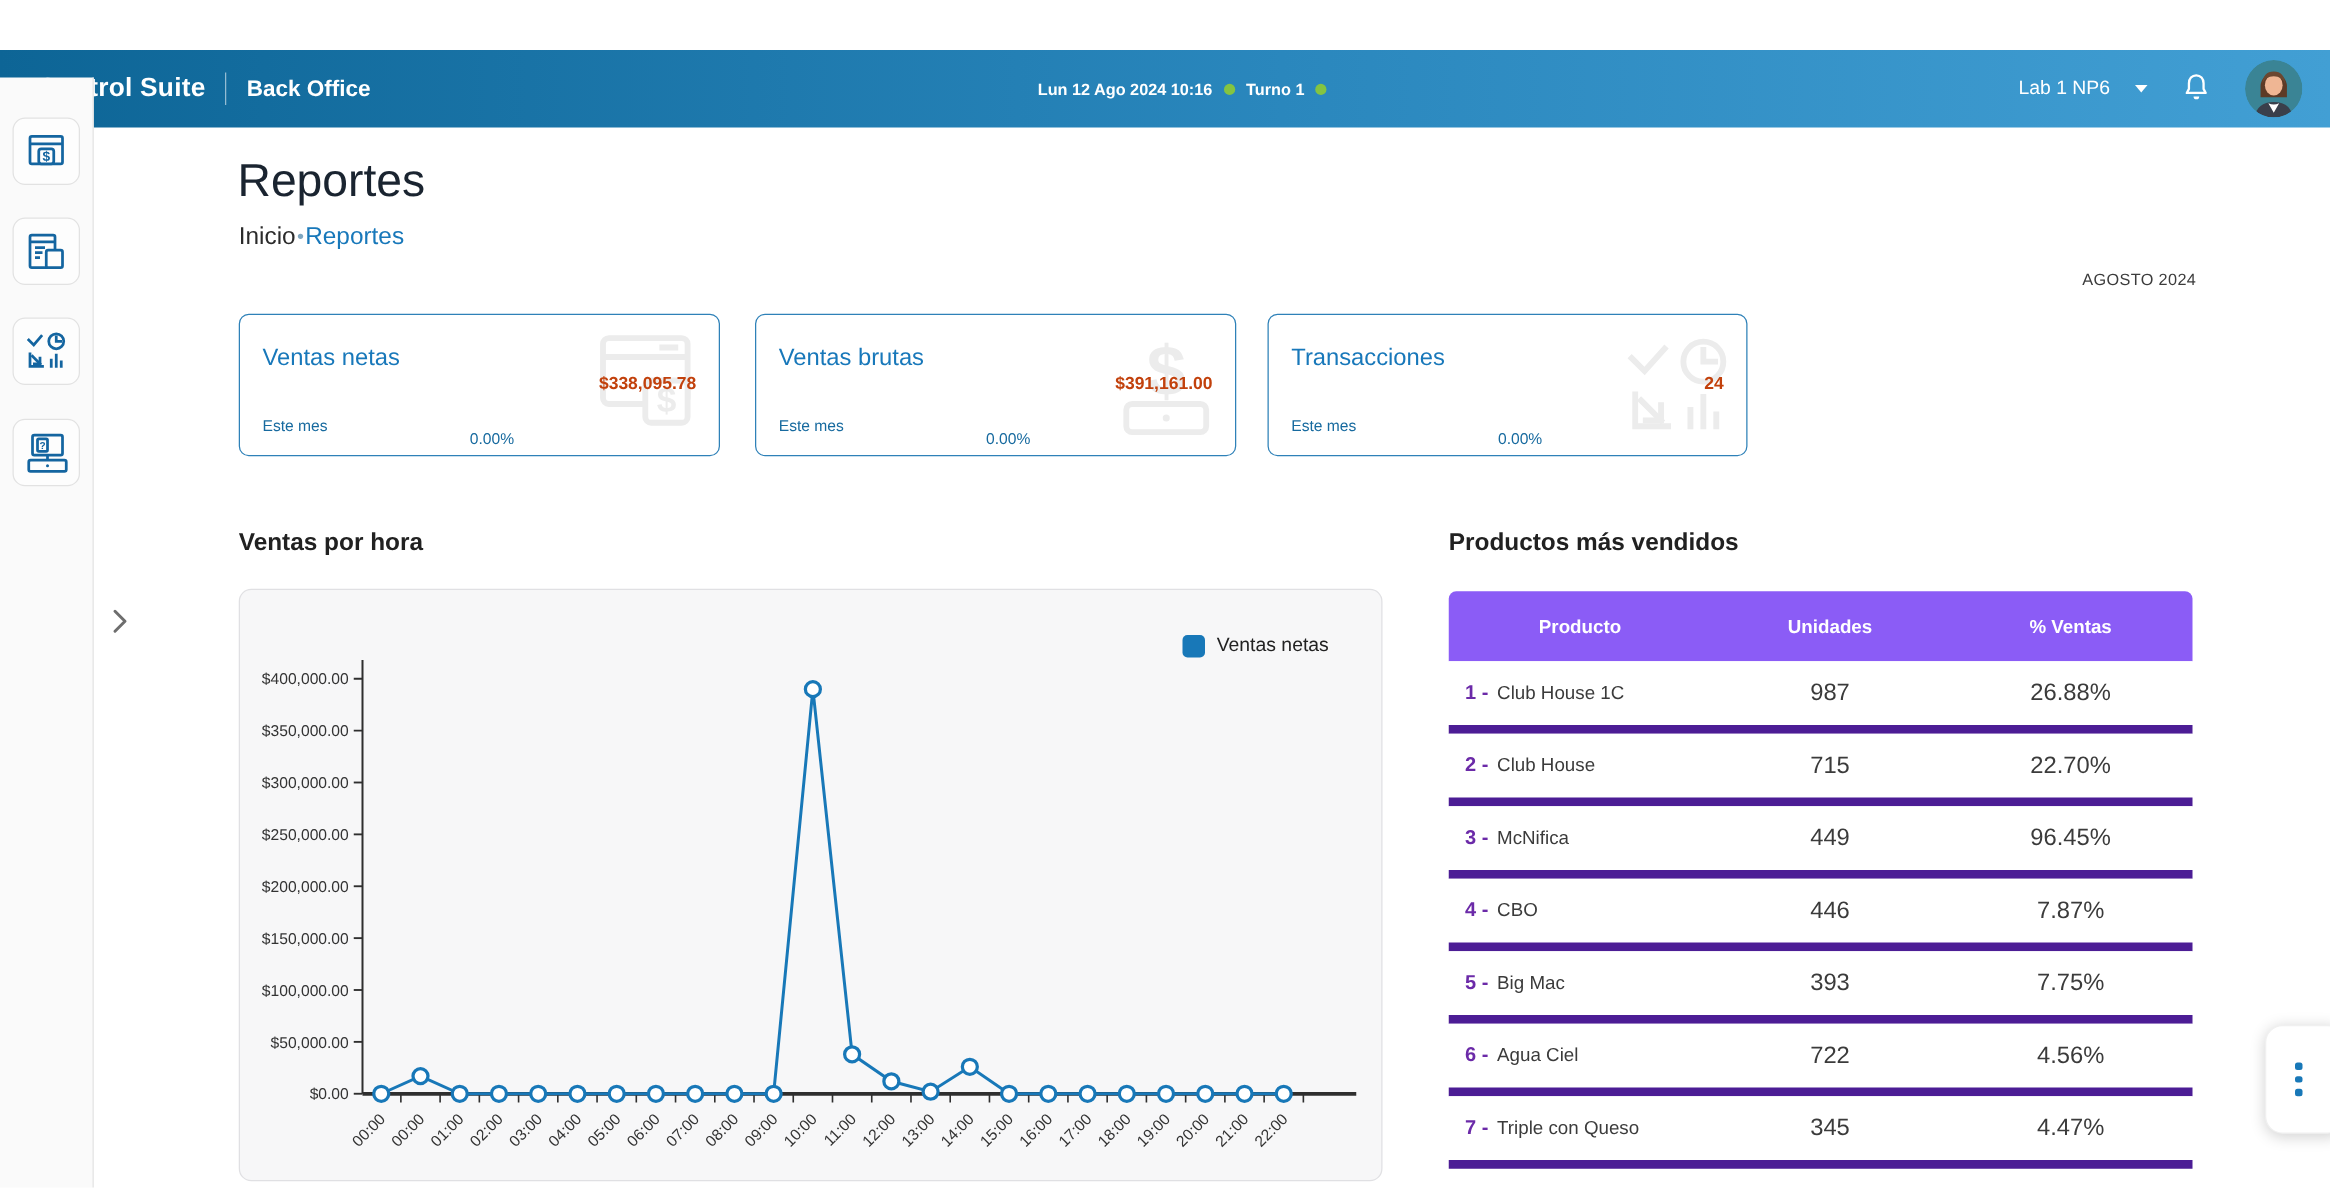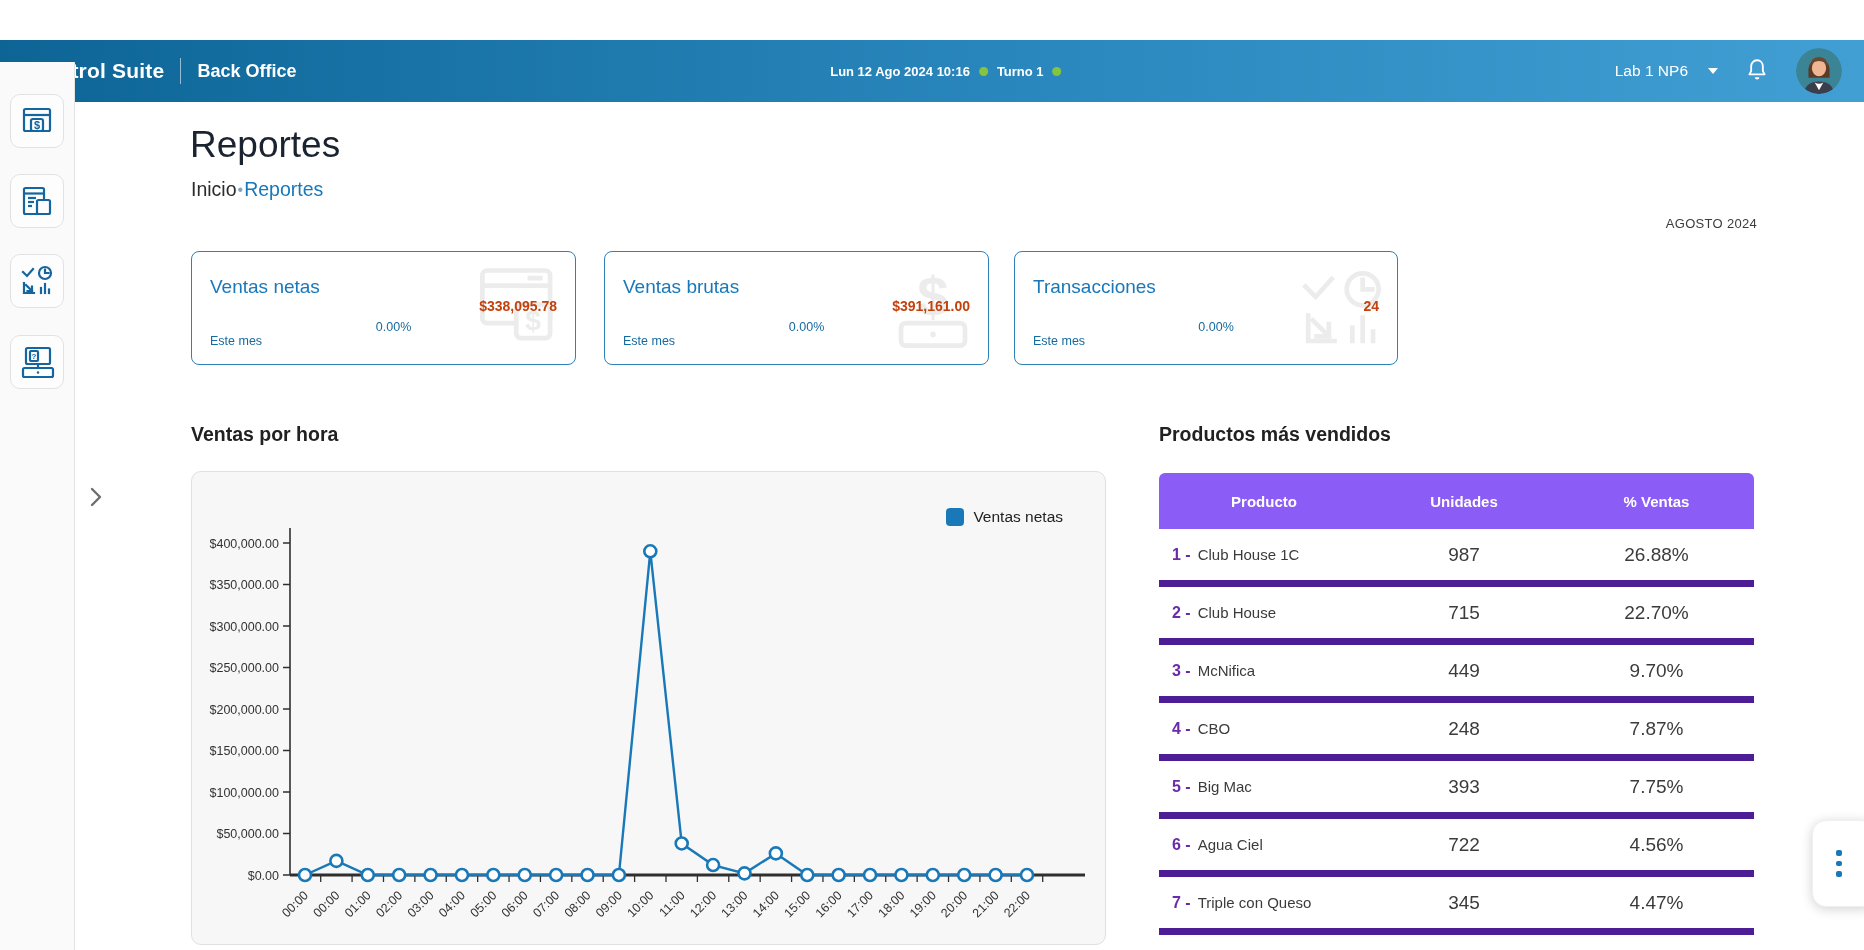--- a/index.html
+++ b/index.html
@@ -39,21 +39,21 @@
   .crumb-sep { color:#7fa6c0; font-size:16px; }
   .crumb-current { color:#1878ba; cursor:pointer; }
   .period-label { position:absolute; right:107px; top:216px; font-size:13px; color:#3c3c3c; letter-spacing:.3px; }
 
   
   .kpi-card { position:absolute; top:251px; width:385px; height:114px; background:#fff;
     border:1px solid #2e81b8; border-radius:8px; overflow:hidden; }
   .kpi-title { position:absolute; left:18px; top:24px; font-size:19px; color:#1878ba; }
   .kpi-value { position:absolute; right:18px; top:46px; font-size:14px; font-weight:bold; color:#c2410c; z-index:2; }
   .kpi-period { position:absolute; left:18px; top:82px; font-size:12.5px; color:#176a9f; }
-  .kpi-change { position:absolute; left:48%; top:68px; font-size:12.5px; color:#176a9f; }
+  .kpi-change { position:absolute; left:48%; top:92px; font-size:12.5px; color:#176a9f; }
   .kpi-wm { position:absolute; right:8px; top:10px; width:94px; height:96px; z-index:1; }
 
   
   .section-title { position:absolute; top:423px; font-size:19.5px; color:#212121; }
 
   
   .chart-panel { position:absolute; left:191px; top:471px; width:915px; height:474px;
     background:#f7f7f8; border:1px solid #e0e0e3; border-radius:10px; }
   .chart-legend { position:absolute; top:36px; right:42px; display:flex; align-items:center; gap:9px; cursor:pointer; }
   .legend-swatch { width:18px; height:18px; border-radius:4px; background:#1878b8; }
@@ -340,25 +340,25 @@
     <span class="pt-num">26.88%</span>
   </div>
   <div class="pt-row">
     <span class="pt-name-cell"><span class="pt-rank">2 -</span><span>Club House</span></span>
     <span class="pt-num">715</span>
     <span class="pt-num">22.70%</span>
   </div>
   <div class="pt-row">
     <span class="pt-name-cell"><span class="pt-rank">3 -</span><span>McNifica</span></span>
     <span class="pt-num">449</span>
-    <span class="pt-num">9.70%</span>
+    <span class="pt-num">96.45%</span>
   </div>
   <div class="pt-row">
     <span class="pt-name-cell"><span class="pt-rank">4 -</span><span>CBO</span></span>
-    <span class="pt-num">248</span>
+    <span class="pt-num">446</span>
     <span class="pt-num">7.87%</span>
   </div>
   <div class="pt-row">
     <span class="pt-name-cell"><span class="pt-rank">5 -</span><span>Big Mac</span></span>
     <span class="pt-num">393</span>
     <span class="pt-num">7.75%</span>
   </div>
   <div class="pt-row">
     <span class="pt-name-cell"><span class="pt-rank">6 -</span><span>Agua Ciel</span></span>
     <span class="pt-num">722</span>

